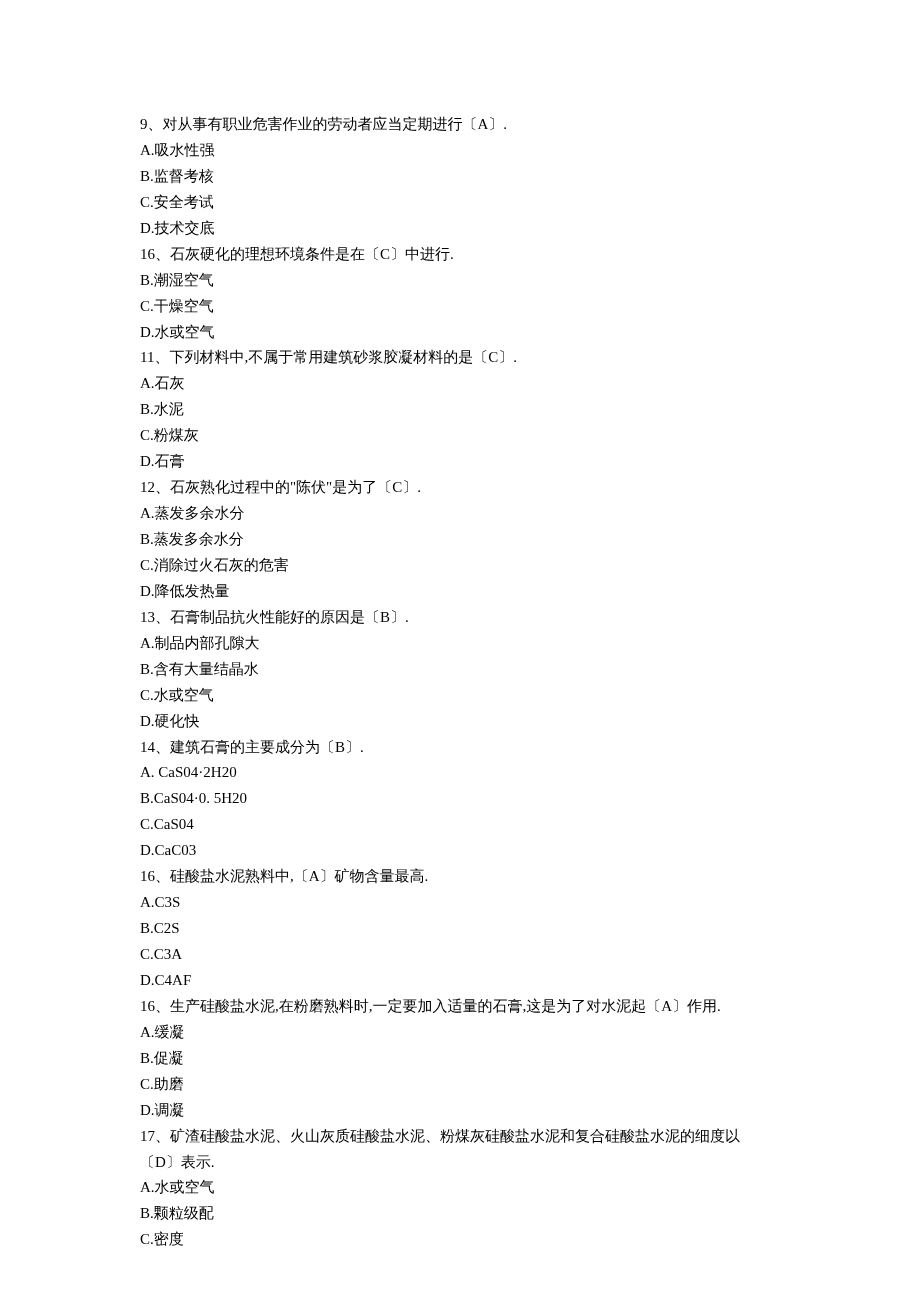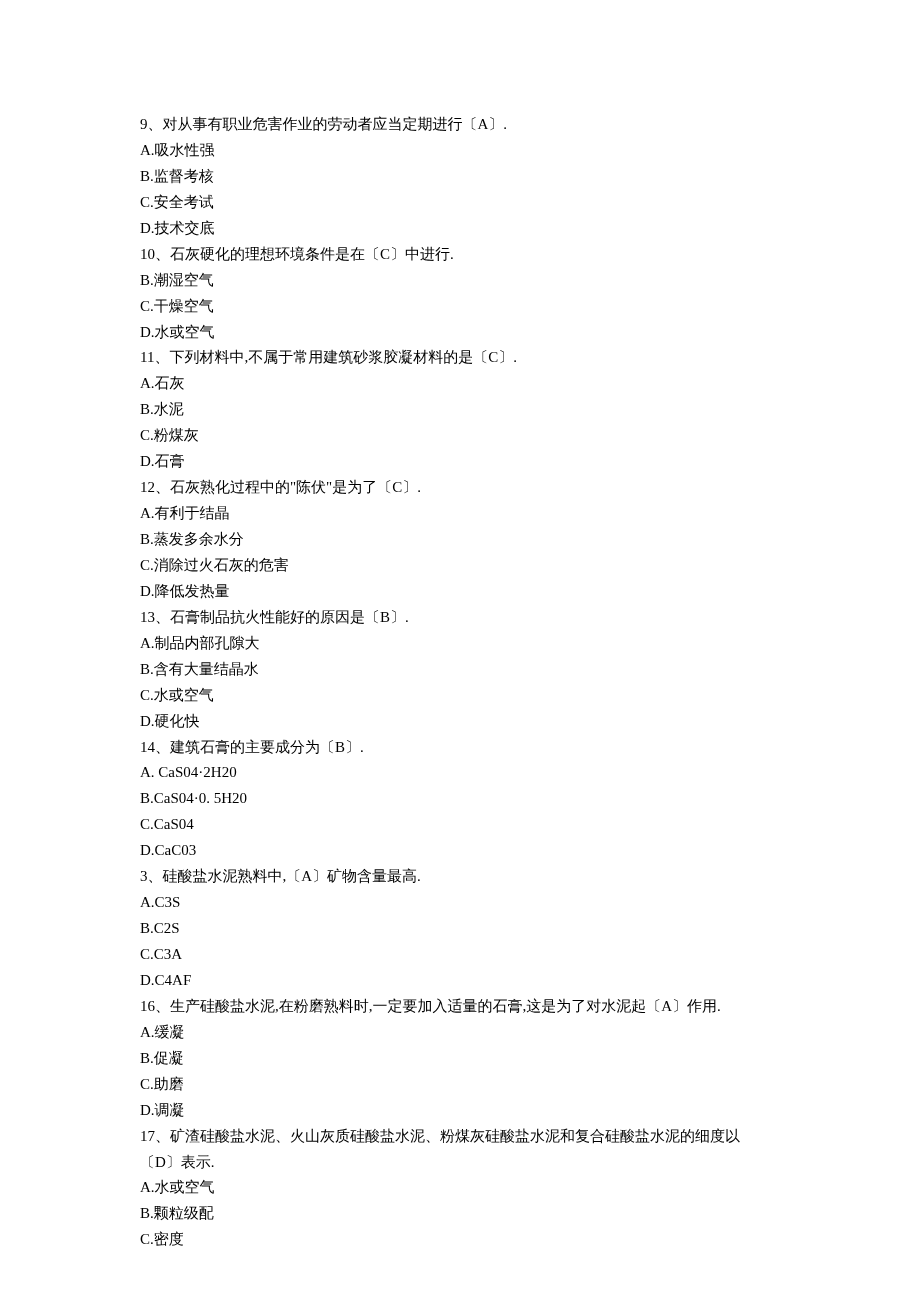--- a/index.html
+++ b/index.html
@@ -27,45 +27,45 @@
   </style>
 </head>
 <body>
 
 <div class="content">
   <div class="line">9、对从事有职业危害作业的劳动者应当定期进行〔A〕.</div>
   <div class="line">A.吸水性强</div>
   <div class="line">B.监督考核</div>
   <div class="line">C.安全考试</div>
   <div class="line">D.技术交底</div>
-  <div class="line">10、石灰硬化的理想环境条件是在〔C〕中进行.</div>
+  <div class="line">16、石灰硬化的理想环境条件是在〔C〕中进行.</div>
   <div class="line">B.潮湿空气</div>
   <div class="line">C.干燥空气</div>
   <div class="line">D.水或空气</div>
   <div class="line">11、下列材料中,不属于常用建筑砂浆胶凝材料的是〔C〕.</div>
   <div class="line">A.石灰</div>
   <div class="line">B.水泥</div>
   <div class="line">C.粉煤灰</div>
   <div class="line">D.石膏</div>
   <div class="line">12、石灰熟化过程中的"陈伏"是为了〔C〕.</div>
-  <div class="line">A.有利于结晶</div>
+  <div class="line">A.蒸发多余水分</div>
   <div class="line">B.蒸发多余水分</div>
   <div class="line">C.消除过火石灰的危害</div>
   <div class="line">D.降低发热量</div>
   <div class="line">13、石膏制品抗火性能好的原因是〔B〕.</div>
   <div class="line">A.制品内部孔隙大</div>
   <div class="line">B.含有大量结晶水</div>
   <div class="line">C.水或空气</div>
   <div class="line">D.硬化快</div>
   <div class="line">14、建筑石膏的主要成分为〔B〕.</div>
   <div class="line">A. CaS04·2H20</div>
   <div class="line">B.CaS04·0. 5H20</div>
   <div class="line">C.CaS04</div>
   <div class="line">D.CaC03</div>
-  <div class="line">3、硅酸盐水泥熟料中,〔A〕矿物含量最高.</div>
+  <div class="line">16、硅酸盐水泥熟料中,〔A〕矿物含量最高.</div>
   <div class="line">A.C3S</div>
   <div class="line">B.C2S</div>
   <div class="line">C.C3A</div>
   <div class="line">D.C4AF</div>
   <div class="line">16、生产硅酸盐水泥,在粉磨熟料时,一定要加入适量的石膏,这是为了对水泥起〔A〕作用.</div>
   <div class="line">A.缓凝</div>
   <div class="line">B.促凝</div>
   <div class="line">C.助磨</div>
   <div class="line">D.调凝</div>
   <div class="line">17、矿渣硅酸盐水泥、火山灰质硅酸盐水泥、粉煤灰硅酸盐水泥和复合硅酸盐水泥的细度以〔D〕表示.</div>

